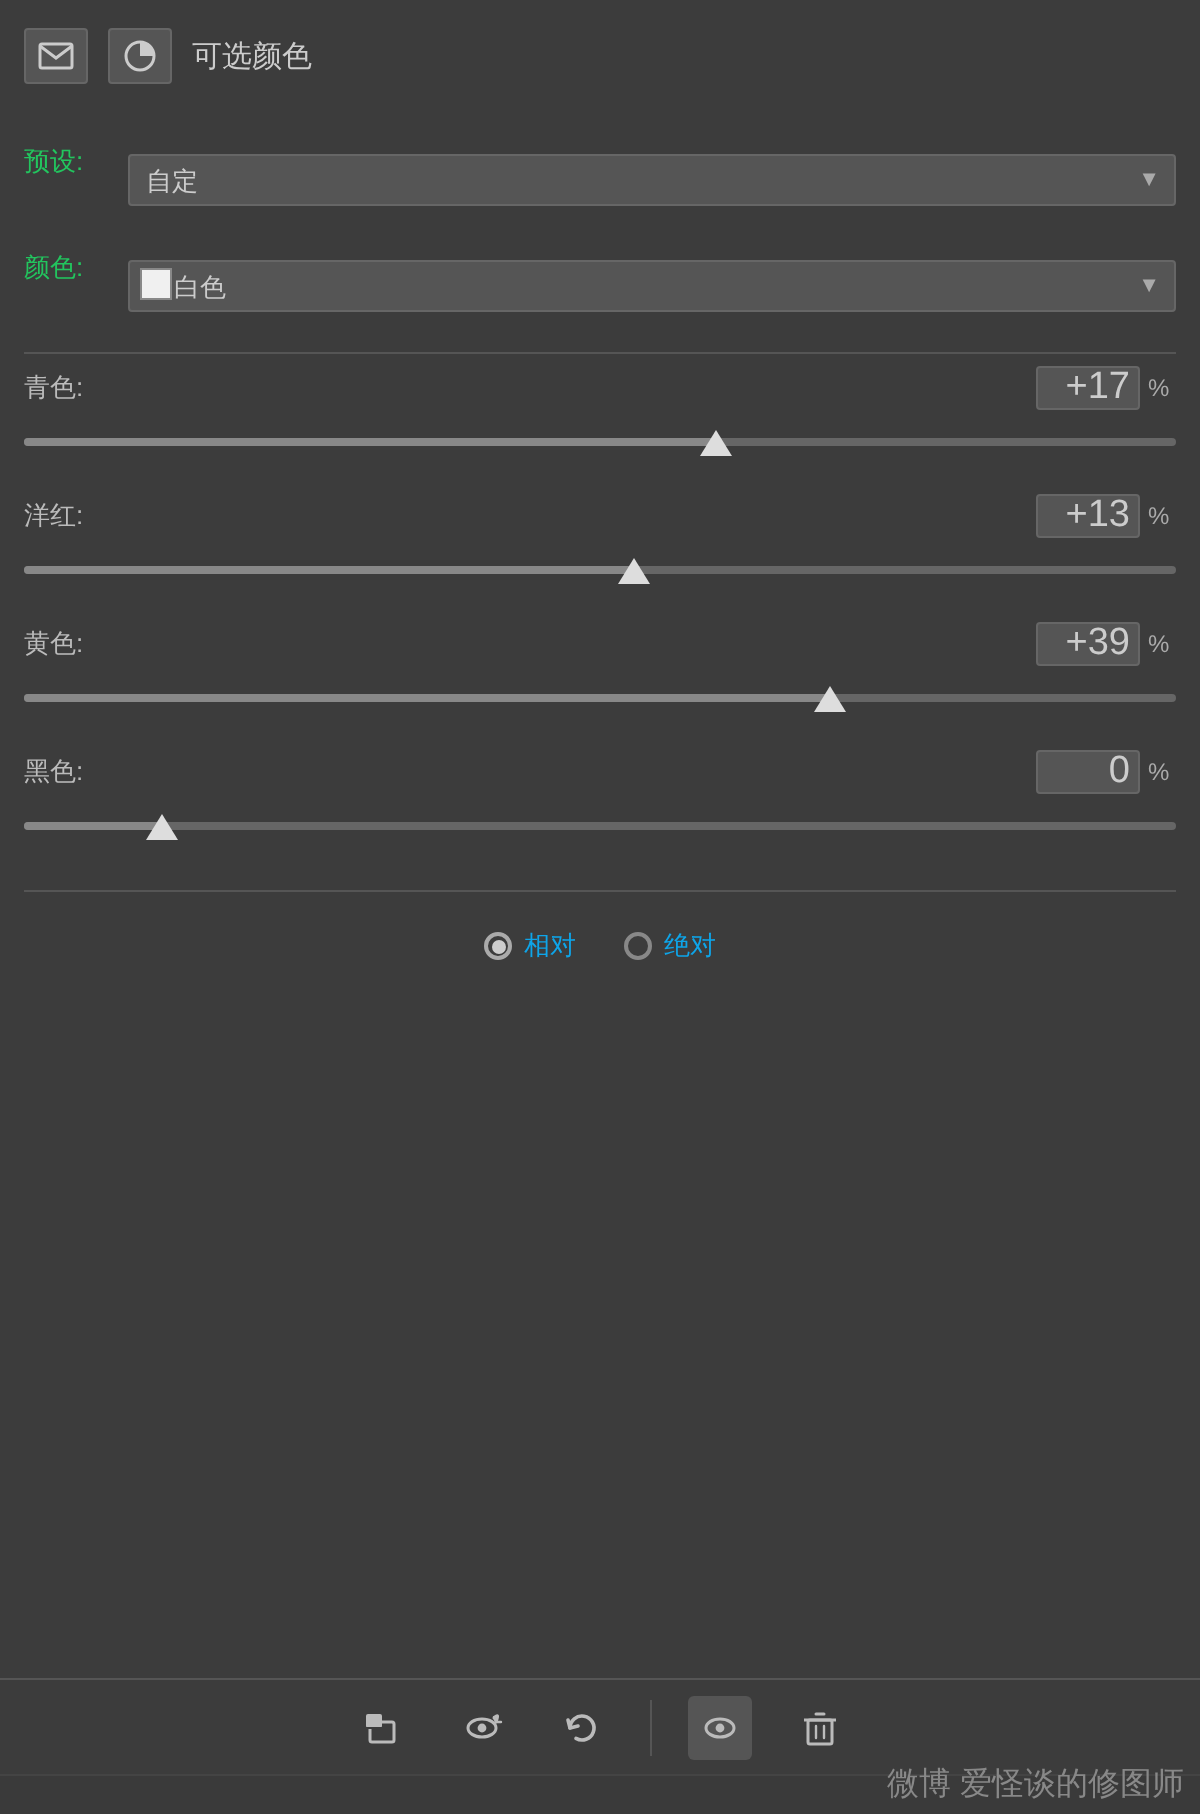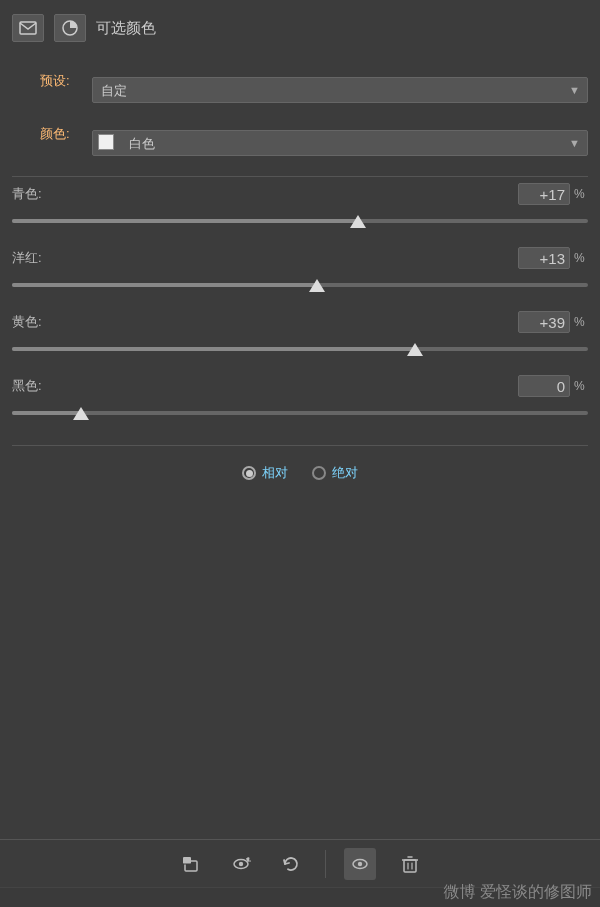--- a/index.html
+++ b/index.html
@@ -95,23 +95,22 @@
 
     
     .form-row {
       display: flex;
       align-items: center;
       margin-bottom: 8px;
       font-size: 13px;
     }
     .form-label {
       width: 52px;
-      color: #fdba74;
+      color: #22c55e;
       flex-shrink: 0;
-      margin-left: 28px;
     }
     .select-wrapper {
       flex: 1;
       position: relative;
       margin-top: 19px;
     }
     .select-wrapper select {
       width: 100%;
       background: #555;
       border: 1px solid #666;
@@ -164,21 +163,21 @@
       align-items: center;
       gap: 4px;
     }
     .slider-value-input {
       width: 52px;
       height: 22px;
       background: #555;
       border: 1px solid #666;
       color: #ccc;
       text-align: right;
-      font-size: 15px;
+      font-size: 19px;
       padding: 0 4px;
       border-radius: 2px;
     }
     .slider-unit {
       color: #aaa;
       font-size: 12px;
       width: 14px;
     }
     .slider-track-wrap {
       position: relative;
@@ -224,21 +223,21 @@
       justify-content: center;
       gap: 24px;
       margin-top: 12px;
     }
     .radio-item {
       display: flex;
       align-items: center;
       gap: 6px;
       cursor: pointer;
       font-size: 13px;
-      color: #7dd3fc;
+      color: #0ea5e9;
     }
     .radio-circle {
       width: 14px;
       height: 14px;
       border-radius: 50%;
       border: 2px solid #888;
       background: #3c3c3c;
       display: flex;
       align-items: center;
       justify-content: center;
@@ -328,21 +327,21 @@
         <select>
           <option>自定</option>
         </select>
         <span class="select-arrow">▼</span>
       </div>
     </div>
 
     <div class="form-row" style="margin-bottom:14px;">
       <span class="form-label">颜色:</span>
       <div class="select-wrapper">
-        <select style="padding-left: 36px;">
+        <select style="padding-left: 22px;">
           <option>白色</option>
         </select>
         <div class="color-swatch" style="position:absolute;left:6px;top:4px;width:16px;height:16px;z-index:1;pointer-events:none;"></div>
         <span class="select-arrow">▼</span>
       </div>
     </div>
 
     <hr class="divider">
 
     <div class="slider-section">

